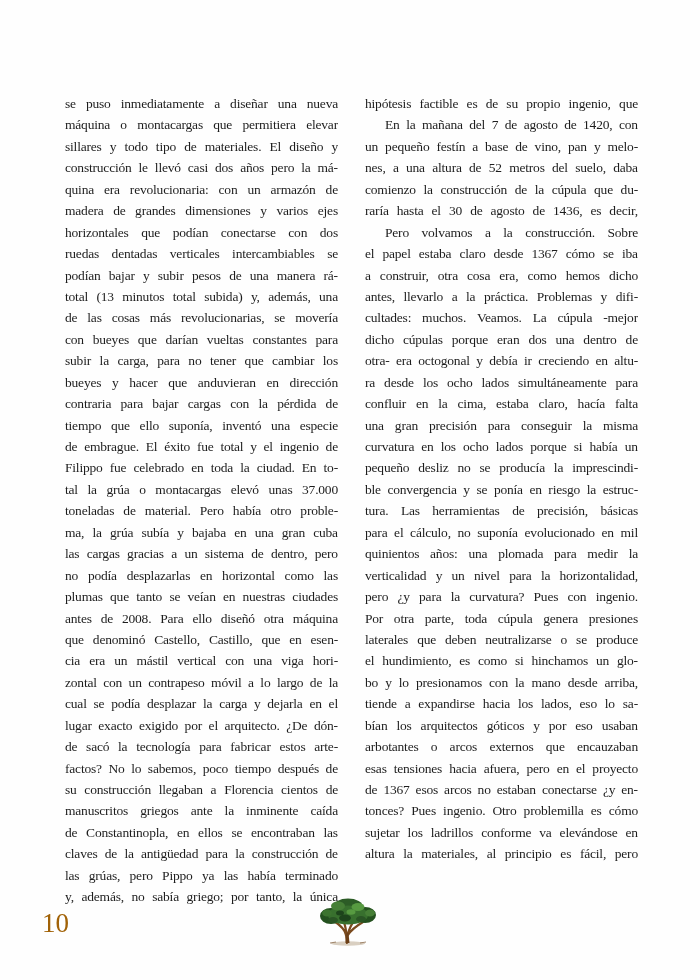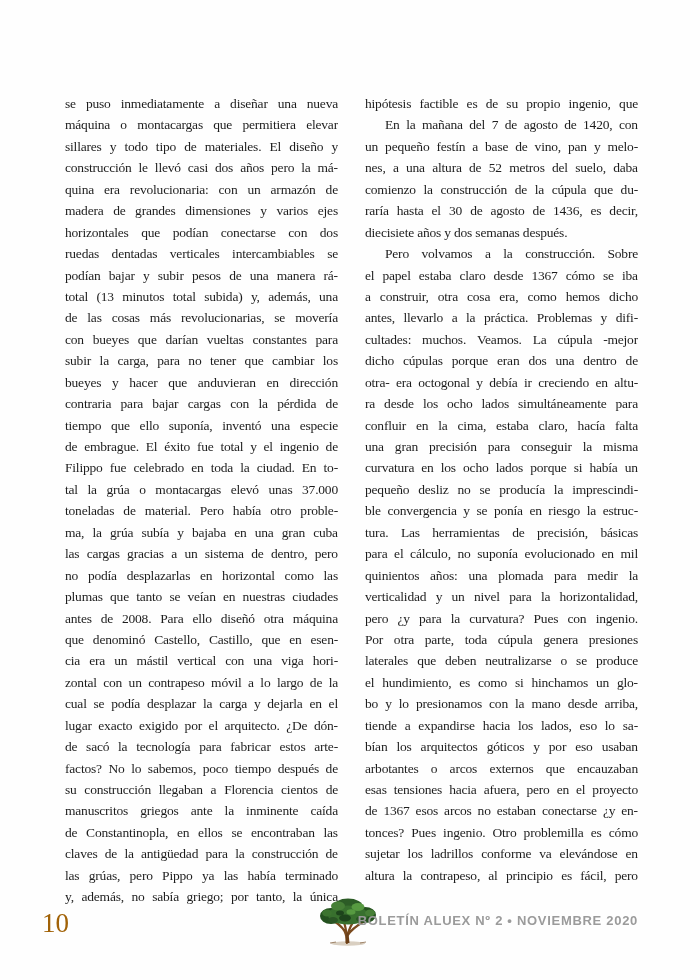--- a/index.html
+++ b/index.html
@@ -519,21 +519,20 @@
           <span>hasta</span>
           <span>el</span>
           <span>30</span>
           <span>de</span>
           <span>agosto</span>
           <span>de</span>
           <span>1436,</span>
           <span>es</span>
           <span>decir,</span>
         </div>
-        <div class="line end">diecisiete años y dos semanas después.</div>
         <div class="line indent">
           <span>Pero</span>
           <span>volvamos</span>
           <span>a</span>
           <span>la</span>
           <span>construcción.</span>
           <span>Sobre</span>
         </div>
         <div class="line">
           <span>el</span>
@@ -803,21 +802,21 @@
           <span>los</span>
           <span>ladrillos</span>
           <span>conforme</span>
           <span>va</span>
           <span>elevándose</span>
           <span>en</span>
         </div>
         <div class="line">
           <span>altura</span>
           <span>la</span>
-          <span>contrapeso,</span>
+          <span>materiales,</span>
           <span>al</span>
           <span>principio</span>
           <span>es</span>
           <span>fácil,</span>
           <span>pero</span>
         </div>
       </div>
   </div>
 
   <div class="page-number">10</div>
@@ -841,15 +840,14 @@
       <ellipse cx="9" cy="18" rx="5" ry="3.5" fill="#3c742f"></ellipse>
       <ellipse cx="52" cy="18" rx="5" ry="3.5" fill="#467f36"></ellipse>
       <ellipse cx="27" cy="23" rx="6" ry="3.5" fill="#1d441c"></ellipse>
       <ellipse cx="43" cy="24" rx="5" ry="3" fill="#2a5525"></ellipse>
       <ellipse cx="15" cy="25" rx="5" ry="3" fill="#2a5525"></ellipse>
       <ellipse cx="33" cy="17" rx="4.5" ry="2.8" fill="#579a41"></ellipse>
       <ellipse cx="22" cy="18" rx="4" ry="2.5" fill="#1d441c"></ellipse>
     </svg>
   </div>
 
-  <div class="footer-text">BOLETÍN ALUEX Nº 2 • NOVIEMBRE 2020</div>
 
 </div>
 
 </body></html>

